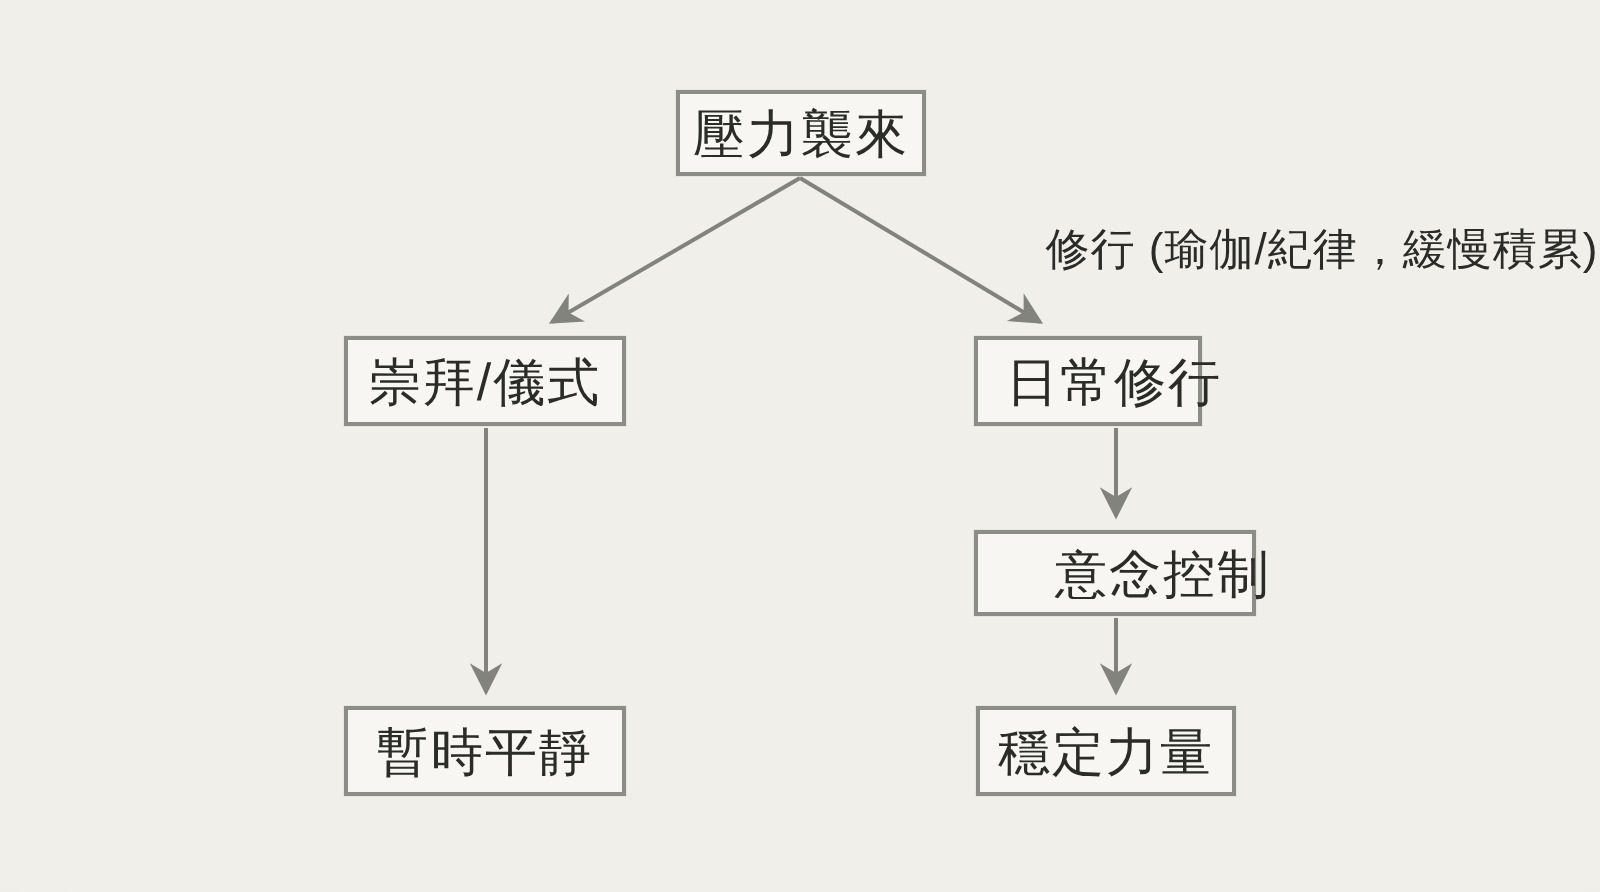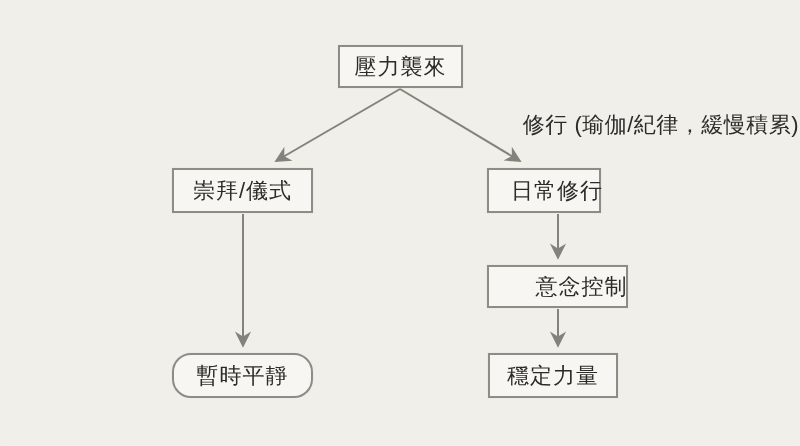--- a/index.html
+++ b/index.html
@@ -39,40 +39,40 @@
   }
   .node {
     position: absolute;
     box-sizing: border-box;
     display: flex;
     align-items: center;
     justify-content: center;
     background: var(--box-fill, #f7f6f2);
     border: 2px solid var(--box-border, #8d8d87);
     color: var(--text, #2b2b28);
-    font-size: 22px;
+    font-size: 26px;
     line-height: 1;
     letter-spacing: 1px;
     white-space: nowrap;
     box-shadow: 0 0 0 0.5px rgba(0,0,0,0.04);
   }
   .edge-label {
     position: absolute;
     color: var(--text, #2b2b28);
     font-size: 22px;
     line-height: 30px;
     text-align: center;
     letter-spacing: 0.5px;
     white-space: nowrap;
   }
   .node-root   { left: 338px; top: 45px;  width: 125px; height: 43px; }
   .node-worship{ left: 172px; top: 168px; width: 141px; height: 45px; }
   .node-daily  { left: 487px; top: 168px; width: 114px; height: 45px; padding-left: 26px; }
   .node-mind   { left: 487px; top: 265px; width: 141px; height: 43px; padding-left: 48px; }
-  .node-calm   { left: 172px; top: 353px; width: 141px; height: 45px; border-radius: 19px; }
+  .node-calm   { left: 172px; top: 353px; width: 141px; height: 45px; }
   .node-stable { left: 488px; top: 353px; width: 130px; height: 45px; }
   .label-left  { left: 130px; top: 110px; width: 216px; }
   .label-right { left: 516px; top: 110px; width: 290px; }
 </style>
 </head>
 <body>
 
 <div class="stage">
 
   <svg class="arrows" viewBox="0 0 800 446" xmlns="http://www.w3.org/2000/svg">

